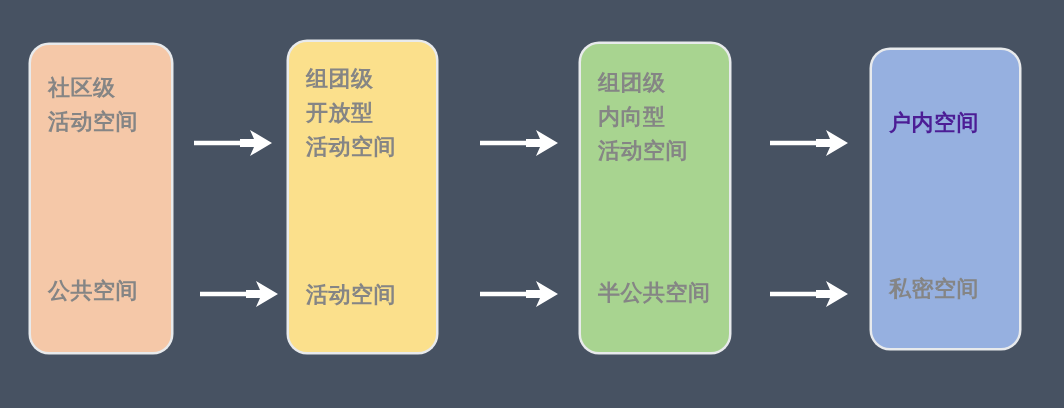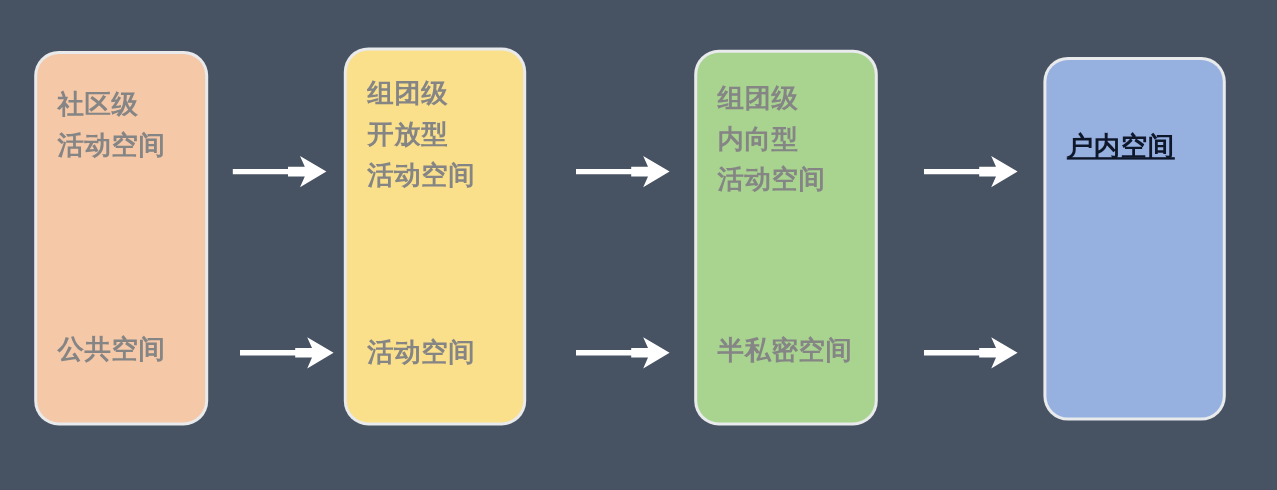--- a/index.html
+++ b/index.html
@@ -87,25 +87,26 @@
     <div class="node-text top" style="color: rgb(133, 133, 133);">组团级
 开放型
 活动空间</div>
     <div class="node-text bottom" style="color: rgb(133, 133, 133);">活动空间</div>
   </div>
 
   <div class="node" id="node-2" style="background: rgb(168, 212, 144);">
     <div class="node-text top" style="color: rgb(133, 133, 133);">组团级
 内向型
 活动空间</div>
-    <div class="node-text bottom" style="color: rgb(133, 133, 133);">半私密空间</div>
+    <div class="node-text bottom" style="color: rgb(133, 133, 133);">半公共空间</div>
   </div>
 
   <div class="node" id="node-3" style="background: rgb(150, 176, 224);">
-    <div class="node-text top" style="color: #0f172a; text-decoration: underline;">户内空间</div>
+    <div class="node-text top" style="color: #4c1d95;">户内空间</div>
+    <div class="node-text bottom" style="color: rgb(133, 133, 133);">私密空间</div>
   </div>
 
   <div class="arrow" id="arrow-0">
     <svg width="84" height="34" viewBox="0 0 84 34">
       <line x1="2" y1="17" x2="64" y2="17" stroke="#ffffff" stroke-width="4.5"></line>
       <path d="M 58 4 L 80 17 L 58 30 L 62 21 L 48 21 L 48 13 L 62 13 Z" fill="#ffffff"></path>
     </svg>
   </div>
   <div class="arrow" id="arrow-1">
     <svg width="84" height="34" viewBox="0 0 84 34">

